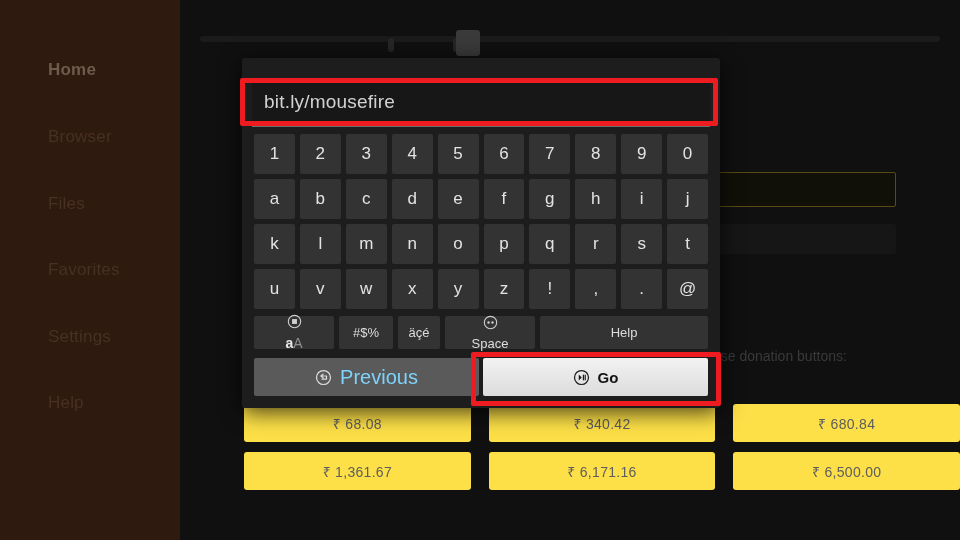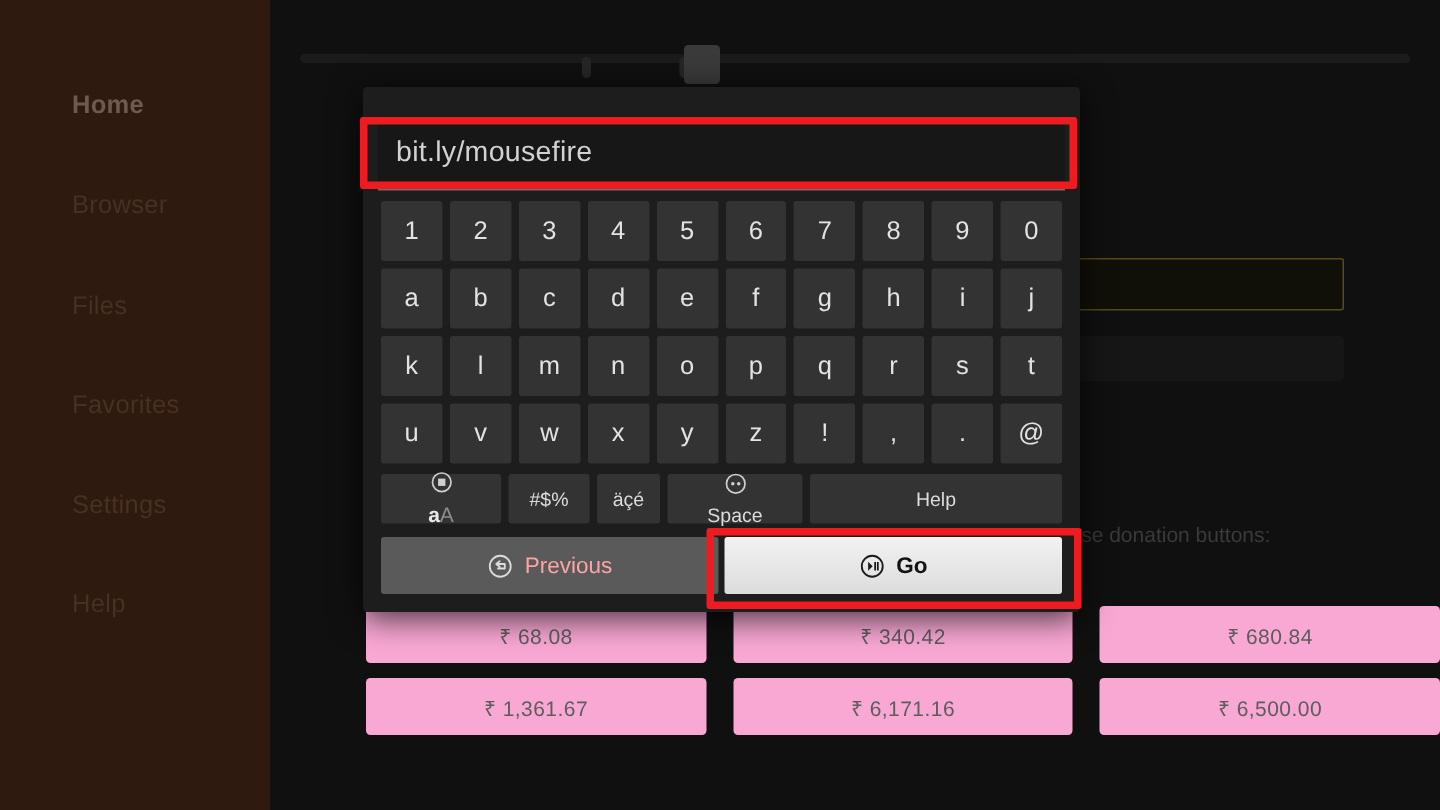--- a/index.html
+++ b/index.html
@@ -68,21 +68,21 @@
   .donate-grid {
     position: absolute;
     left: 64px; top: 404px;
     width: 716px;
     display: grid;
     grid-template-columns: repeat(3, 1fr);
     gap: 10px 18px;
   }
   .donate-btn {
     height: 38px;
-    background: #f9a8d4;
+    background: #fde047;
     border-radius: 3px;
     color: #5d5d5d;
     font-size: 14px;
     display: flex;
     align-items: center;
     justify-content: center;
     letter-spacing: 0.3px;
   }
 
   
@@ -171,22 +171,22 @@
     left: 12px; top: 300px;
     width: 454px;
     display: flex;
     gap: 4px;
   }
   .btn-prev {
     flex: 1 1 0;
     height: 38px;
     background: #5a5a5a;
     border-radius: 2px;
-    color: #fca5a5;
-    font-size: 15px;
+    color: #7dd3fc;
+    font-size: 20px;
     display: flex;
     align-items: center;
     justify-content: center;
     gap: 8px;
   }
   .btn-go {
     flex: 1 1 0;
     height: 38px;
     background: linear-gradient(#f2f2f2, #dcdcdc);
     border-radius: 2px;

